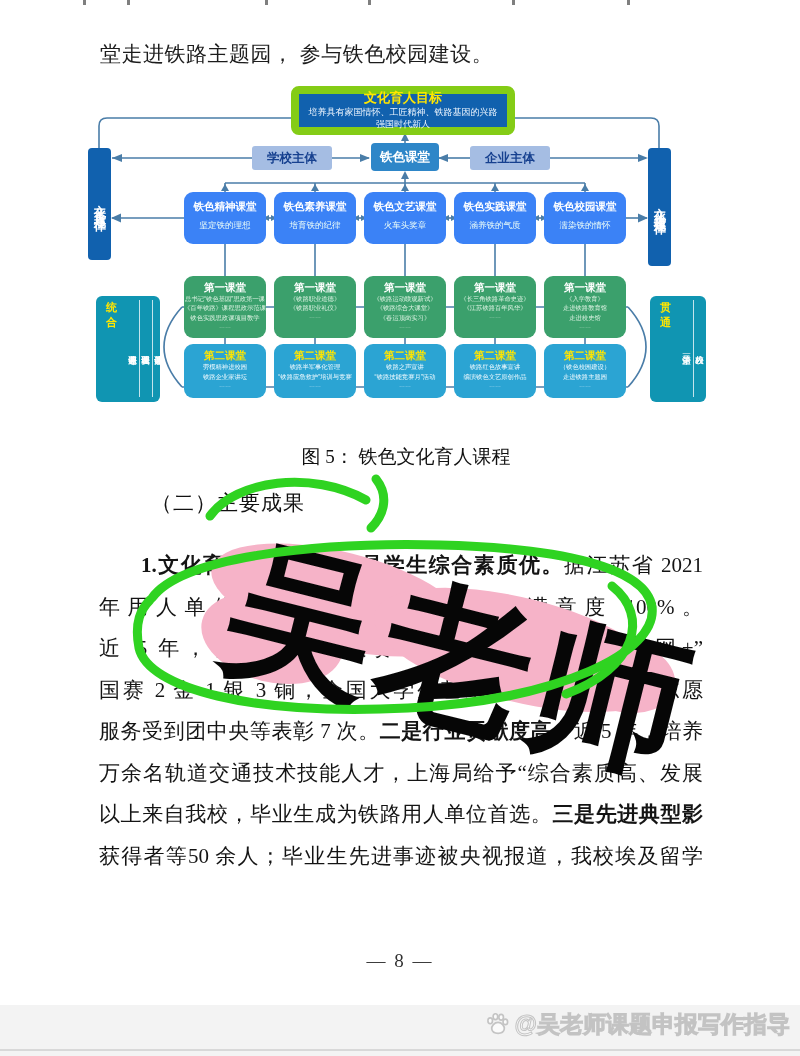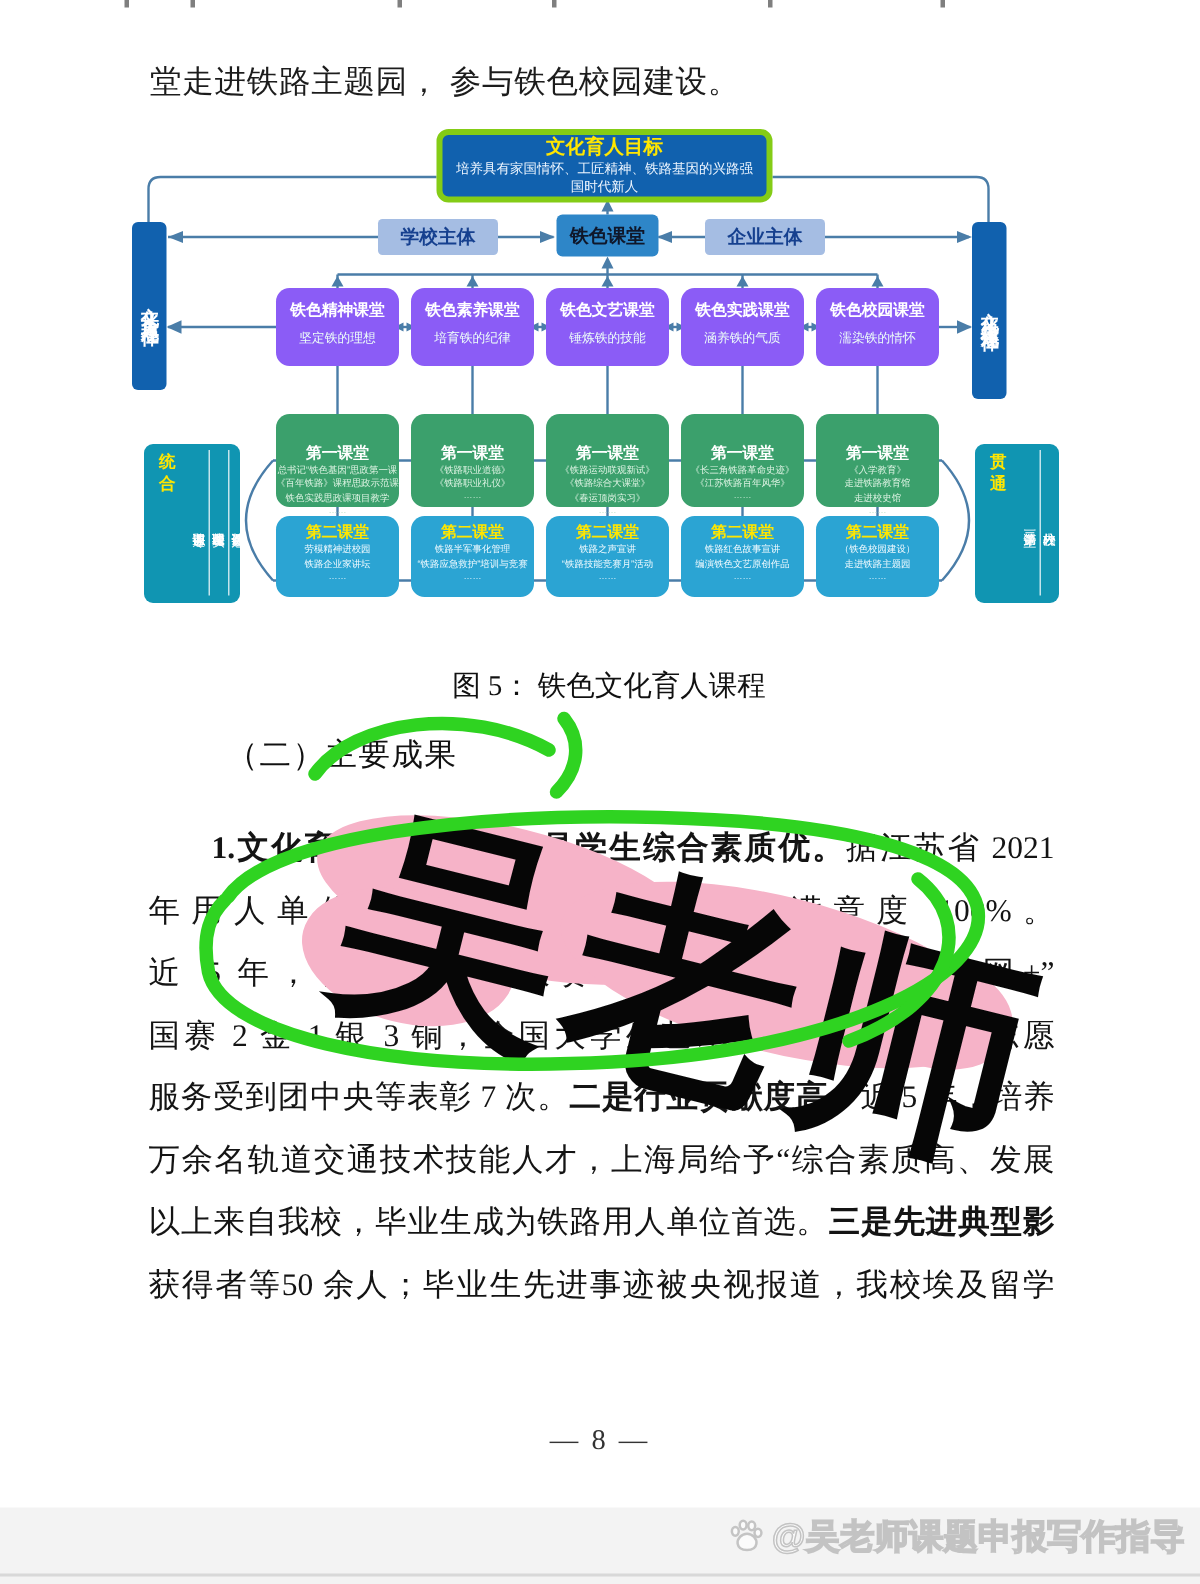--- a/index.html
+++ b/index.html
@@ -9,39 +9,39 @@
   .tick{position:absolute;top:0;width:3px;height:5px;background:#3a3a3a;opacity:.65}
 
   .topline{position:absolute;left:100px;top:40px;font-size:21px;color:#1c1c1c;letter-spacing:.5px;
            font-family:"Liberation Sans",sans-serif}
 
   svg.connectors{position:absolute;left:0;top:0;width:800px;height:1056px;pointer-events:none}
   svg.wm{position:absolute;left:0;top:0;width:800px;height:1056px;pointer-events:none;z-index:20}
 
   .abs{position:absolute;box-sizing:border-box;text-align:center}
 
-  .goal{left:291px;top:86px;width:224px;height:49px;background:#1161ae;border:4px solid #84cc16;
+  .goal{left:291px;top:86px;width:224px;height:49px;background:#1161ae;border:8px solid #84cc16;
         border-radius:8px;color:#fff;display:flex;flex-direction:column;justify-content:center}
   .goal-title{font-size:13px;font-weight:bold;color:#ffe600;line-height:1.25}
   .goal-sub{font-size:9px;line-height:1.3;padding:1px 7px 0;color:#eef6ff}
 
   .vbar{width:23px;background:#1161ae;border-radius:4px;color:#fff;display:flex;align-items:center;
         justify-content:center;writing-mode:vertical-rl;text-orientation:upright;font-size:12px;
         font-weight:bold;letter-spacing:3px}
 
   .subject{top:146px;width:80px;height:24px;background:#a5bde3;border-radius:3px;color:#16408f;
            font-weight:bold;font-size:12.5px;display:flex;align-items:center;justify-content:center}
-  .core{left:371px;top:143px;width:68px;height:28px;background:#2e86c8;border-radius:4px;color:#0f172a;
+  .core{left:371px;top:143px;width:68px;height:28px;background:#2e86c8;border-radius:4px;color:#ffffff;
         font-weight:bold;font-size:12.5px;display:flex;align-items:center;justify-content:center}
 
-  .chead{top:192px;width:82px;height:52px;background:#8b5cf6;border-radius:9px;color:#fff;padding-top:8px}
+  .chead{top:192px;width:82px;height:52px;background:#3b82f6;border-radius:9px;color:#fff;padding-top:8px}
   .chead .t{font-size:10.5px;font-weight:bold}
   .chead .s{font-size:8.5px;margin-top:6px;color:#eefff8}
 
-  .fbox{top:276px;width:82px;height:62px;background:#3ba06c;border-radius:9px;color:#fff;padding-top:20px}
+  .fbox{top:276px;width:82px;height:62px;background:#3ba06c;border-radius:9px;color:#fff;padding-top:5px}
   .fbox .t{font-size:10.5px;font-weight:bold;line-height:1.2}
   .fbox .l{font-size:6.3px;line-height:1.55;color:#ddf3e3}
   .fbox .l:empty{display:none}
   .fbox .d{font-size:6px;color:#bfe4cd;line-height:1.3}
 
   .sbox{top:344px;width:82px;height:54px;background:#2ba4d3;border-radius:9px;color:#fff;padding-top:5px}
   .sbox .t{font-size:10.5px;font-weight:bold;color:#ffe600;line-height:1.2}
   .sbox .l{font-size:6.3px;line-height:1.6;color:#f2fbff}
   .sbox .l:empty{display:none}
   .sbox .d{font-size:6px;color:#d6f0fb;line-height:1.3}
@@ -189,21 +189,21 @@
 </div>
 <div class="abs sbox" style="left:274px">
   <div class="t">第二课堂</div>
   <div class="l">铁路半军事化管理</div>
   <div class="l">“铁路应急救护”培训与竞赛</div>
   <div class="d">……</div>
 </div>
 
 <div class="abs chead" style="left:364px">
   <div class="t">铁色文艺课堂</div>
-  <div class="s">锤炼铁的技能</div>
+  <div class="s">火车头奖章</div>
 </div>
 <div class="abs fbox" style="left:364px">
   <div class="t">第一课堂</div>
   <div class="l">《铁路运动联观新试》</div>
   <div class="l">《铁路综合大课堂》</div>
   <div class="l">《春运顶岗实习》</div>
   <div class="d">……</div>
 </div>
 <div class="abs sbox" style="left:364px">
   <div class="t">第二课堂</div>

